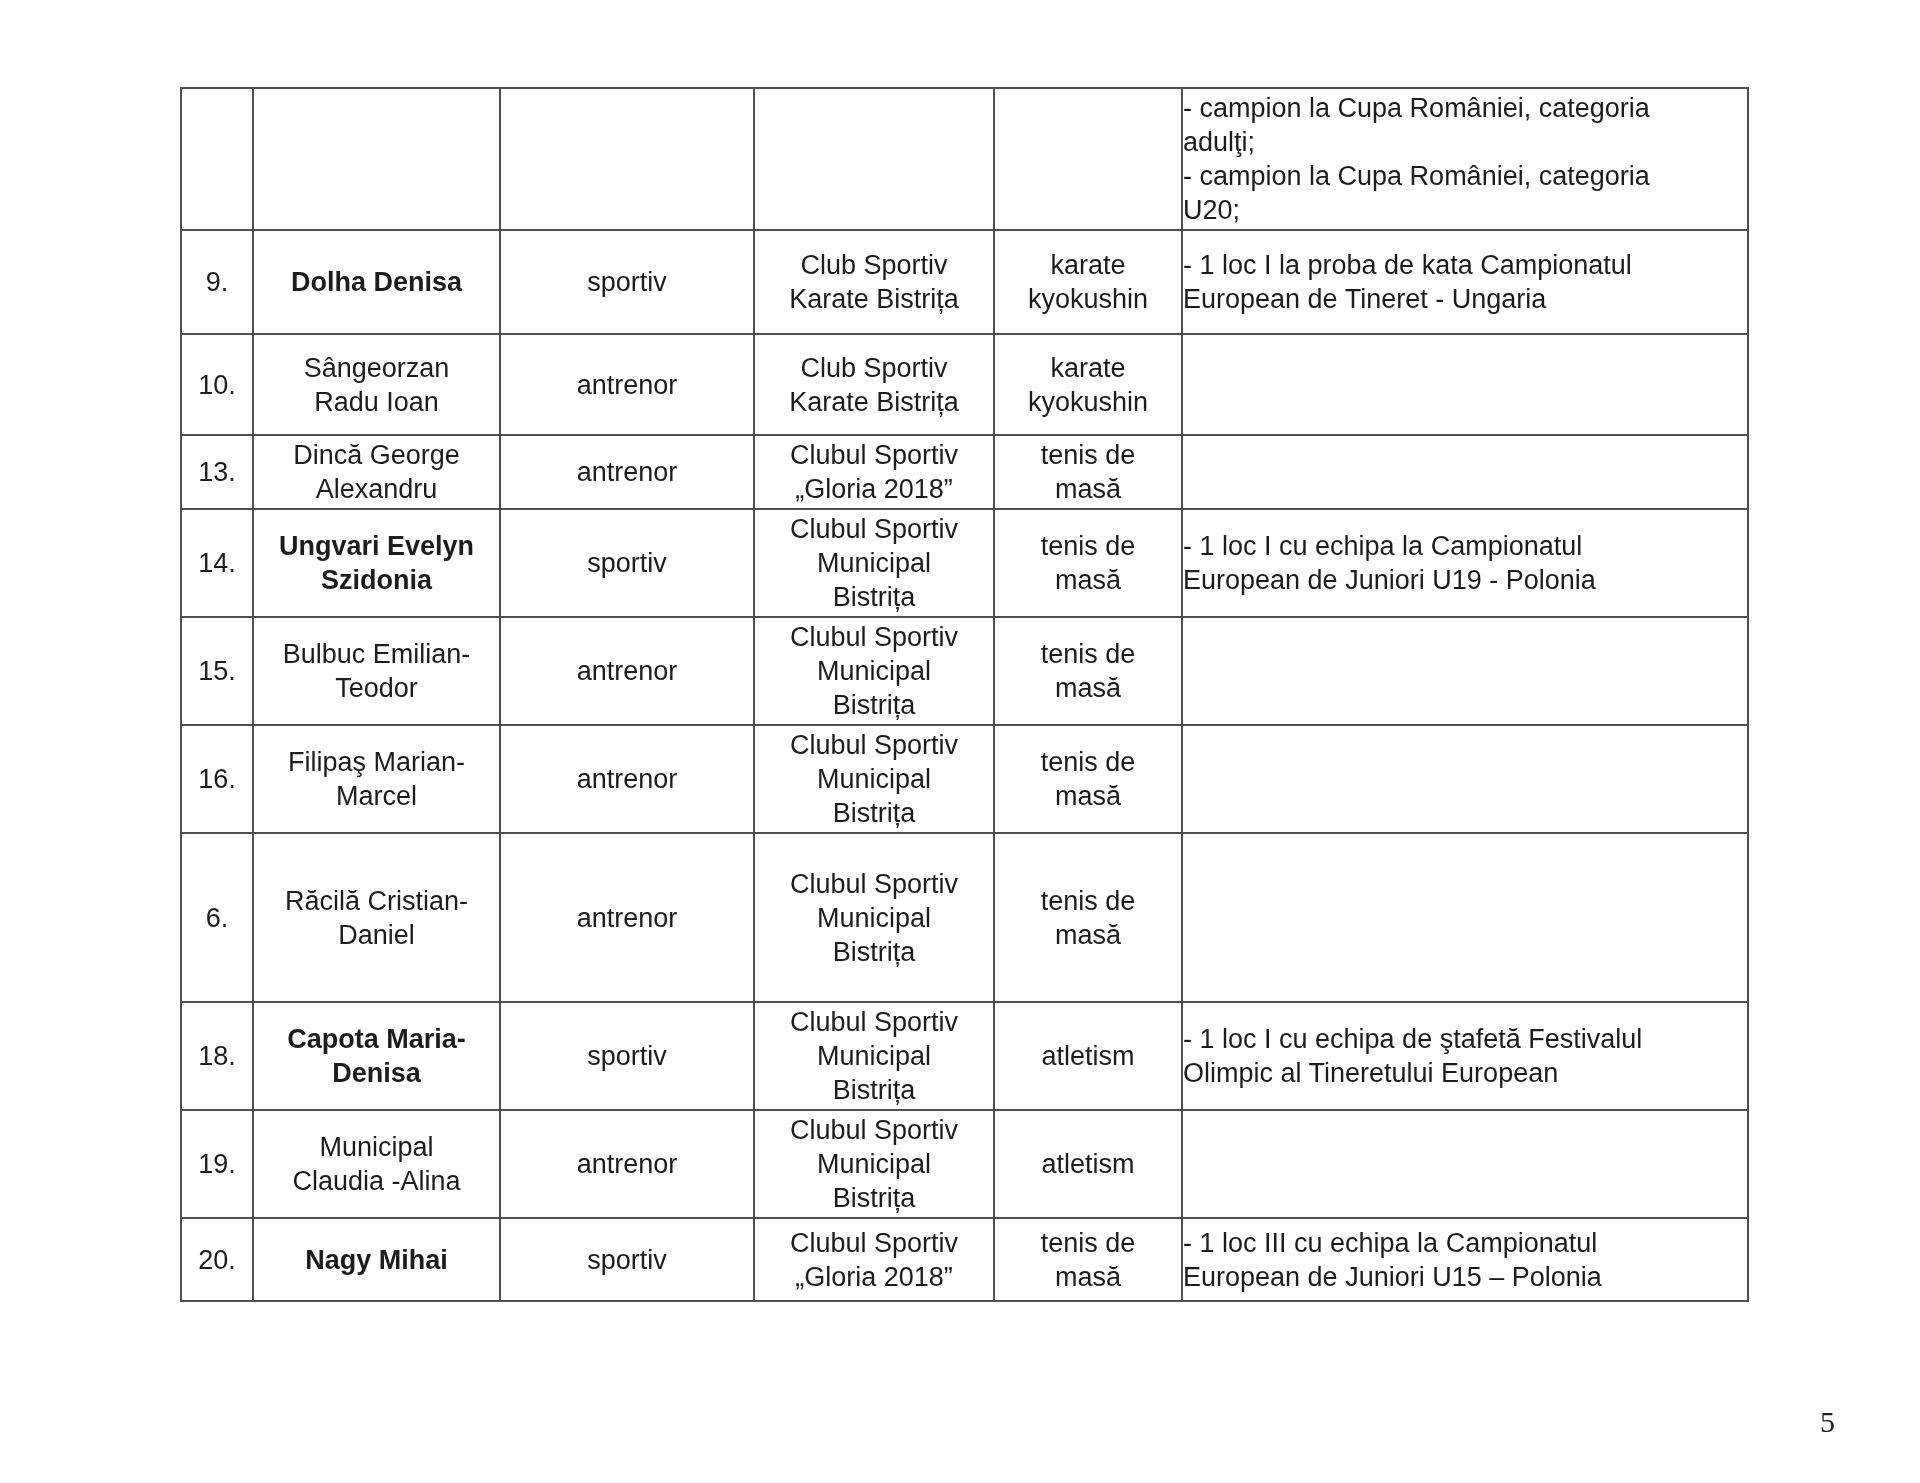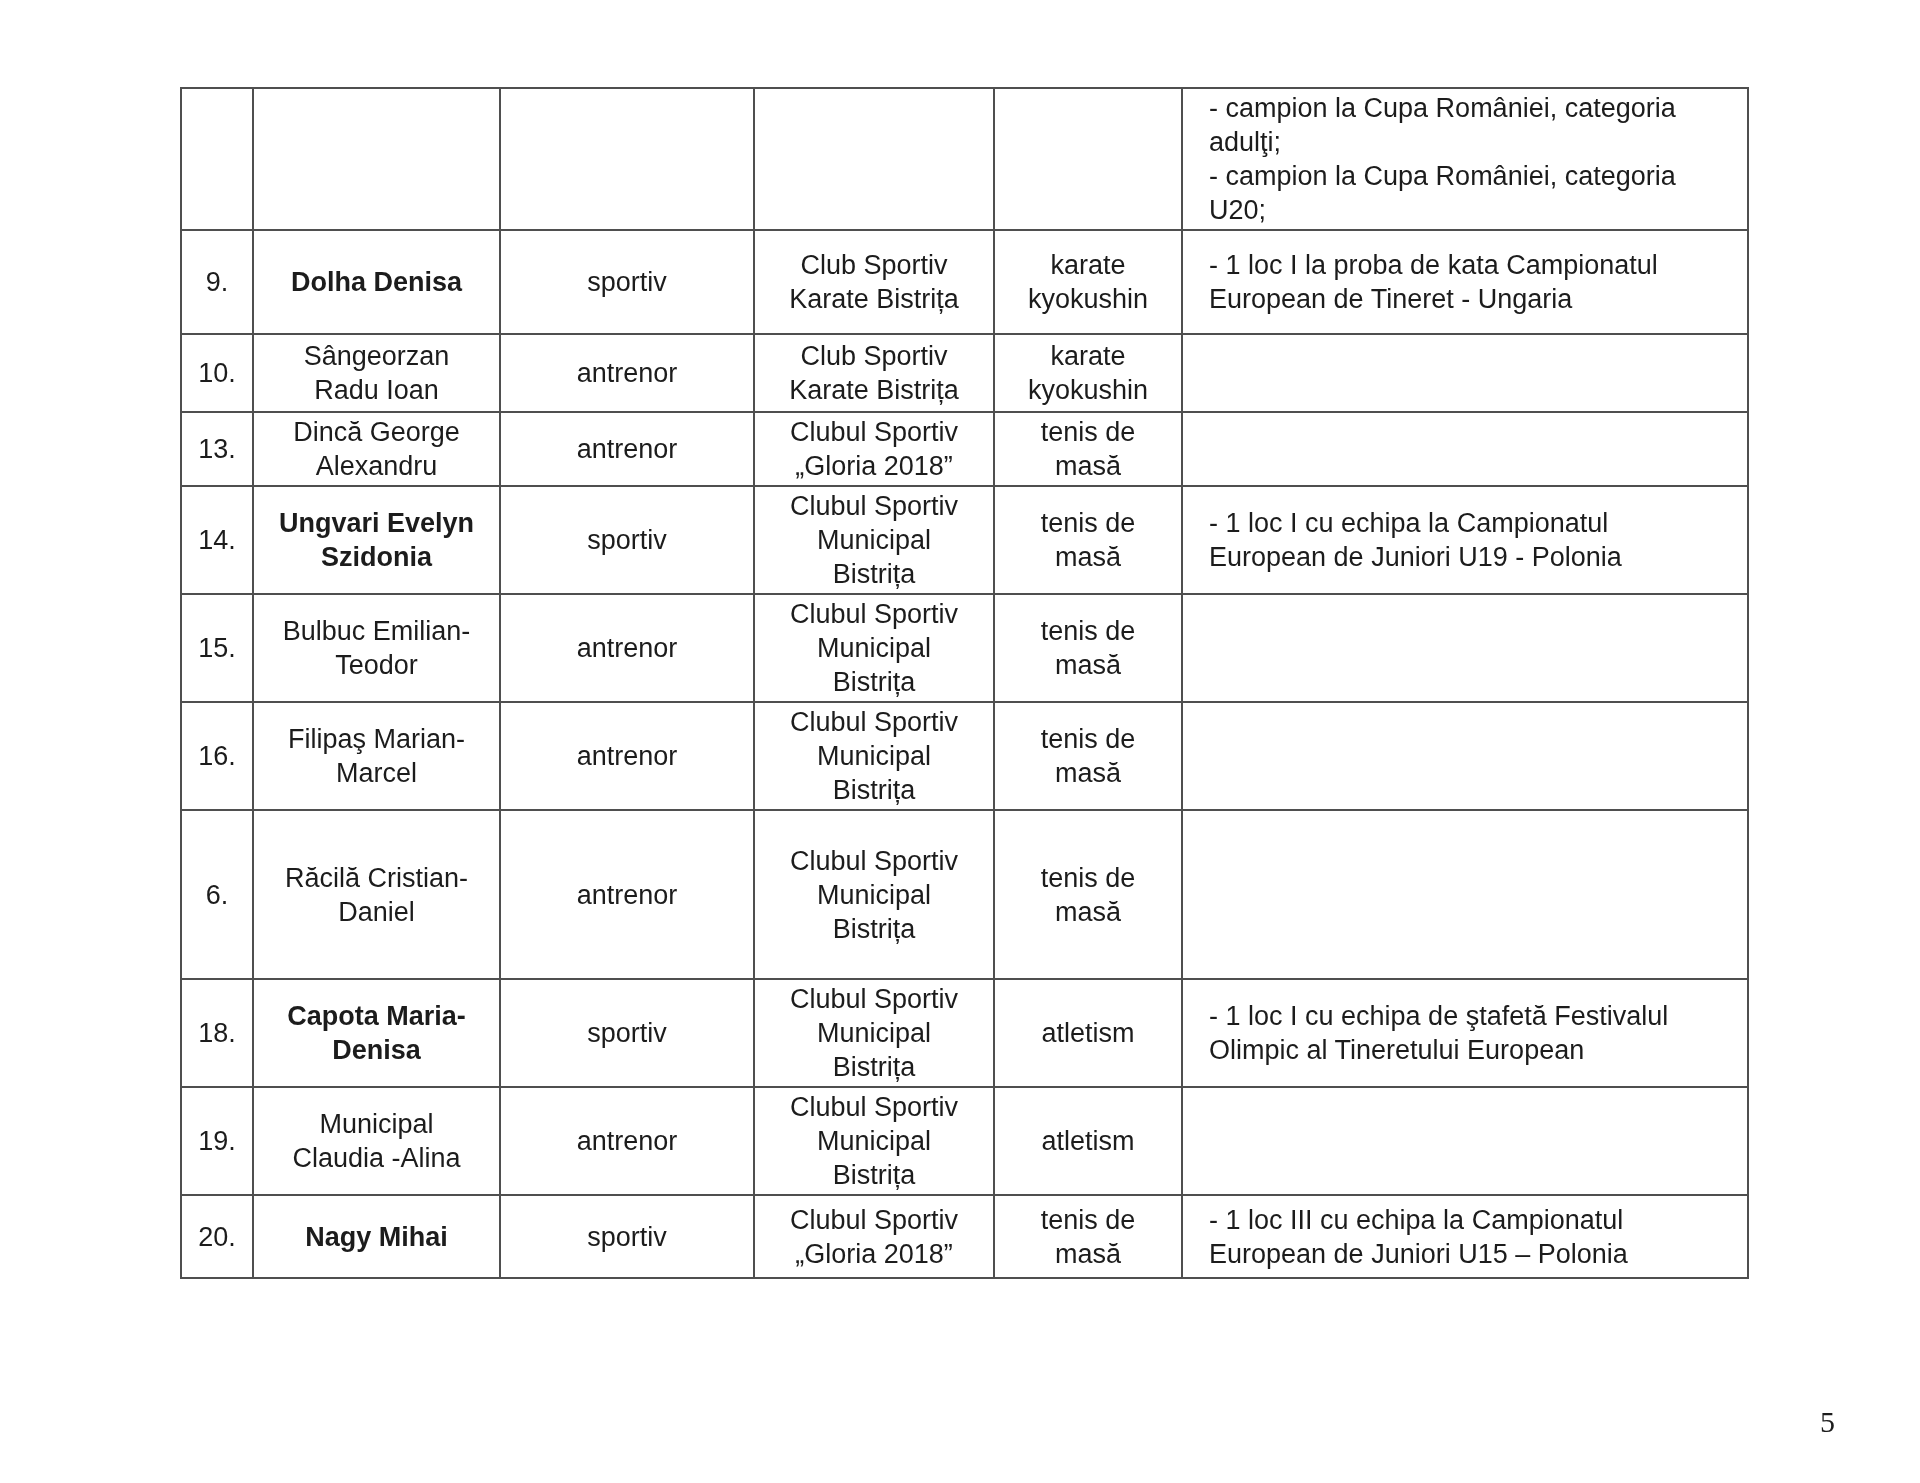--- a/index.html
+++ b/index.html
@@ -26,31 +26,31 @@
     text-align: center;
     vertical-align: middle;
     white-space: pre-line;
     font-size: 27px;
     line-height: 34px;
     padding: 2px 6px;
     overflow: hidden;
   }
   .doc-table td.cell-results {
     text-align: left;
-    padding-left: 26px;
+    padding-left: 0;
     padding-right: 12px;
   }
   .doc-table td.bold-name {
     font-weight: bold;
     margin-left: 7px;
   }
   
   tr.r0  { height: 137px; }
   tr.r1  { height: 104px; }
-  tr.r2  { height: 78px; }
+  tr.r2  { height: 101px; }
   tr.r3  { height: 68px; }
   tr.r4  { height: 69px; }
   tr.r5  { height: 69px; }
   tr.r6  { height: 101px; }
   tr.r7  { height: 102px; }
   tr.r8  { height: 102px; }
   tr.r9  { height: 169px; }
   tr.r10 { height: 102px; }
   tr.r11 { height: 102px; }
   tr.r12 { height: 83px; }

